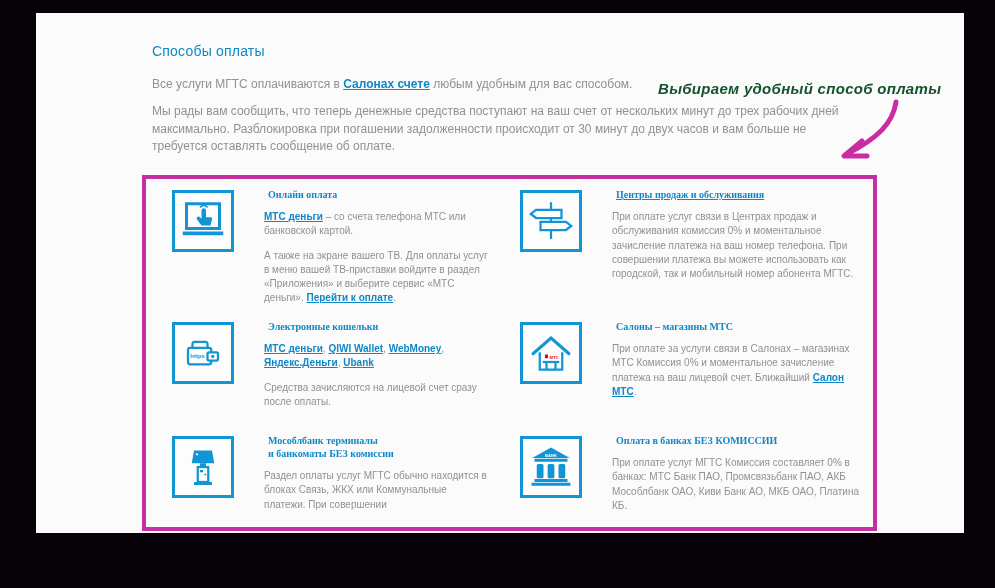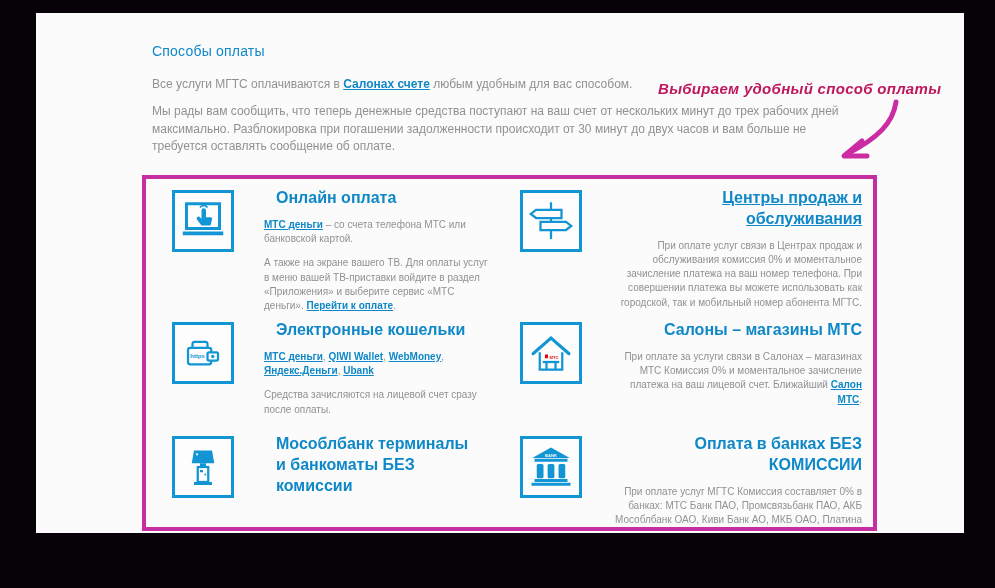--- a/index.html
+++ b/index.html
@@ -15,39 +15,39 @@
   .content{position:absolute;left:116px;top:30px;width:700px;}
   .page-title{
     font-size:14px;font-weight:400;color:#0e88c8;margin:0 0 17px 0;letter-spacing:.2px;
   }
   .intro p{
     font-size:12px;color:#8f9193;line-height:1.45;margin:0 0 10px 0;max-width:692px;
   }
   a.blue-link{color:#0e88c8;font-weight:700;text-decoration:underline;cursor:pointer;}
   .annotation{
     position:absolute;left:622px;top:67px;white-space:nowrap;
-    font-size:15px;font-style:italic;font-weight:700;color:#be185d;letter-spacing:.3px;
+    font-size:15px;font-style:italic;font-weight:700;color:#14532d;letter-spacing:.3px;
   }
   .arrow-svg{position:absolute;left:798px;top:86px;}
   .methods-box{
     position:absolute;left:106px;top:162px;width:735px;height:356px;
     box-sizing:border-box;border:4px solid #c62fa2;background:#fbfbfb;overflow:hidden;
   }
   .methods-grid{
     display:grid;grid-template-columns:348px 1fr;grid-template-rows:132px 114px auto;
     padding:11px 0 0 26px;
   }
   .card{display:flex;align-items:flex-start;}
   .icon-box{
     width:56px;height:56px;border:3px solid #1295d5;background:#fdfdfd;
     flex:0 0 auto;display:flex;align-items:center;justify-content:center;margin-right:30px;
   }
   .card-text{width:226px;margin-top:-2px;}
-  .col2 .card-text{width:250px;text-align:right;}
-  .card-title{font-size:16px;font-weight:700;color:#0e88c8;line-height:1.3;margin:0 0 9px 12px;}
+  .col2 .card-text{width:250px;}
+  .card-title{font-size:10px;font-weight:700;color:#0e88c8;line-height:1.3;margin:0 0 9px 4px;font-family:Liberation Serif, serif;}
   .card-title a{color:#0e88c8;text-decoration:underline;cursor:pointer;}
   .card p{font-size:10px;color:#8f9193;line-height:1.43;margin:0 0 10px 0;}
 </style>
 </head>
 <body>
 
 <div class="page">
 
   <div class="content">
     <h1 class="page-title">Способы оплаты</h1>
@@ -139,20 +139,21 @@
             <circle cx="24" cy="15" r="1.5" fill="#fdfdfd"></circle>
             <rect x="28" y="27" width="8" height="5" fill="#1295d5"></rect>
             <rect x="25" y="32" width="14" height="20" fill="none" stroke="#1295d5" stroke-width="3"></rect>
             <rect x="28" y="36" width="4" height="3" fill="#1295d5"></rect>
             <circle cx="35" cy="42" r="1.3" fill="#1295d5"></circle>
             <rect x="20" y="52" width="24" height="4" fill="#1295d5"></rect>
           </svg>
         </div>
         <div class="card-text">
           <div class="card-title"><span>Мособлбанк терминалы</span><br><span>и банкоматы БЕЗ комиссии</span></div>
+          <p>Раздел оплаты услуг МГТС обычно находится в блоках Связь, ЖКХ или Коммунальные платежи. При совершении</p>
         </div>
       </div>
 
       <div class="card col2">
         <div class="icon-box">
           <svg width="48" height="48" viewBox="0 0 64 64">
             <polygon points="32,6 57,20 7,20" fill="#1295d5"></polygon>
             <text x="32" y="18" text-anchor="middle" font-size="5.5" font-weight="bold" fill="#fdfdfd" font-family="Liberation Sans, sans-serif">BANK</text>
             <rect x="10" y="21" width="44" height="4" fill="#1295d5"></rect>
             <rect x="13" y="28" width="9" height="19" rx="2" fill="#1295d5"></rect>

